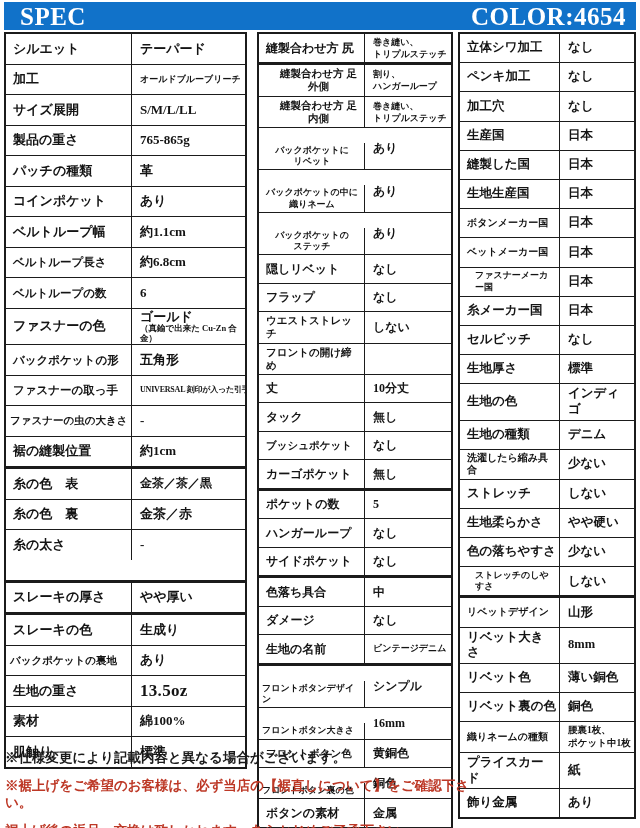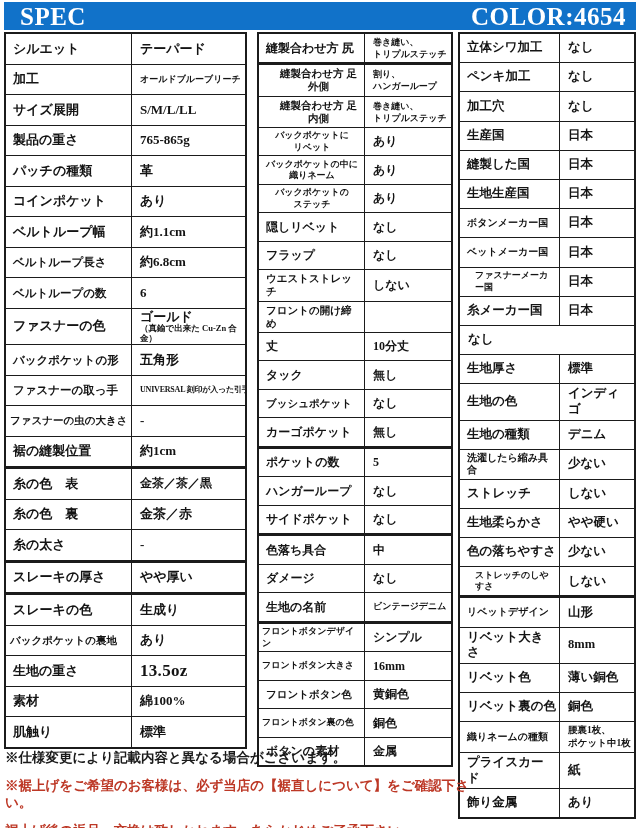--- a/index.html
+++ b/index.html
@@ -15,38 +15,38 @@
 
   
   .spec-table{position:absolute;box-sizing:border-box;border:2.5px solid #1b1b1b;background:#fff;
               display:flex;flex-direction:column;}
   #t1{left:4px;top:32px;width:243px;}
   #t2{left:257px;top:32px;width:196px;}
   #t3{left:458px;top:32px;width:178px;}
   .row{display:flex;align-items:stretch;border-top:1.6px solid #1b1b1b;}
   .row:first-child{border-top:none;}
   .row.thick{border-top-width:3.5px;}
-  .row.tall{min-height:38px;}
+  .row.tall{min-height:38px;margin-top:20px;}
   .cell{box-sizing:border-box;display:flex;align-items:center;white-space:pre-line;line-height:1.25;}
   .label{border-right:1.6px solid #1b1b1b;font-weight:bold;padding:2px 3px 2px 7px;}
   .label.ctr{justify-content:center;text-align:center;padding-left:16px;padding-right:2px;}
   .value{flex:1;font-family:"Liberation Serif",serif;font-weight:bold;padding:2px 3px 2px 8px;}
 
   #t1 .row{min-height:29.5px;}
   #t1 .label{width:126px;font-size:13px;}
   #t1 .label.sm{font-size:11.5px;}
   #t1 .label.xs{font-size:10.5px;padding-left:4px;}
   #t1 .value{font-size:13px;}
   #t1 .value.vsm{font-size:12px;}
   #t1 .value.vxs{font-size:9px;}
 
   #t2 .row{min-height:27.5px;}
   #t2 .label{width:106px;font-size:12px;}
   #t2 .label.sm{font-size:10.5px;}
-  #t2 .label.xs{font-size:9px;padding-left:3px;}
+  #t2 .label.xs{font-size:9px;padding-left:3px;margin-top:15px;}
   #t2 .value{font-size:12px;}
   #t2 .value.vxs{font-size:9px;}
   #t2 .value.v2{font-size:9px;}
 
   #t3 .row{min-height:28.2px;}
   #t3 .label{width:100px;font-size:12.5px;}
   #t3 .label.sm{font-size:10px;}
   #t3 .label.xs{font-size:9px;padding-left:15px;}
   #t3 .value{font-size:12.5px;}
   #t3 .value.v2{font-size:9.5px;}
@@ -311,20 +311,21 @@
       </div>
       <div class="row">
         <div class="cell label xs">ファスナーメーカー国</div>
         <div class="cell value">日本</div>
       </div>
       <div class="row">
         <div class="cell label">糸メーカー国</div>
         <div class="cell value">日本</div>
       </div>
       <div class="row">
+        <div class="cell label">セルビッチ</div>
         <div class="cell value">なし</div>
       </div>
       <div class="row">
         <div class="cell label">生地厚さ</div>
         <div class="cell value">標準</div>
       </div>
       <div class="row">
         <div class="cell label">生地の色</div>
         <div class="cell value">インディゴ</div>
       </div>

